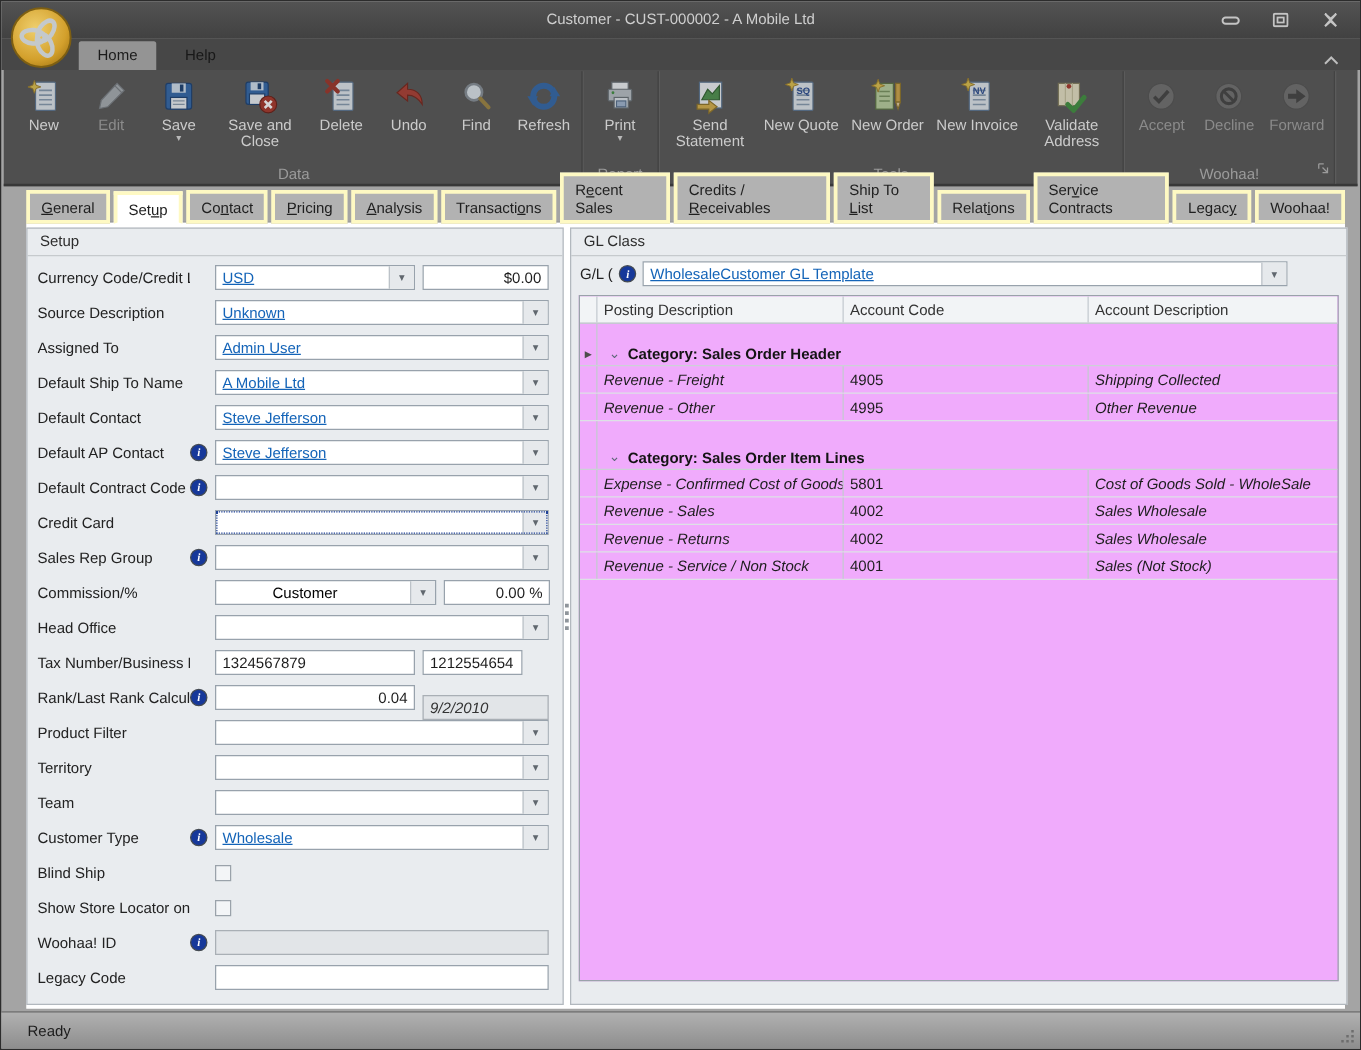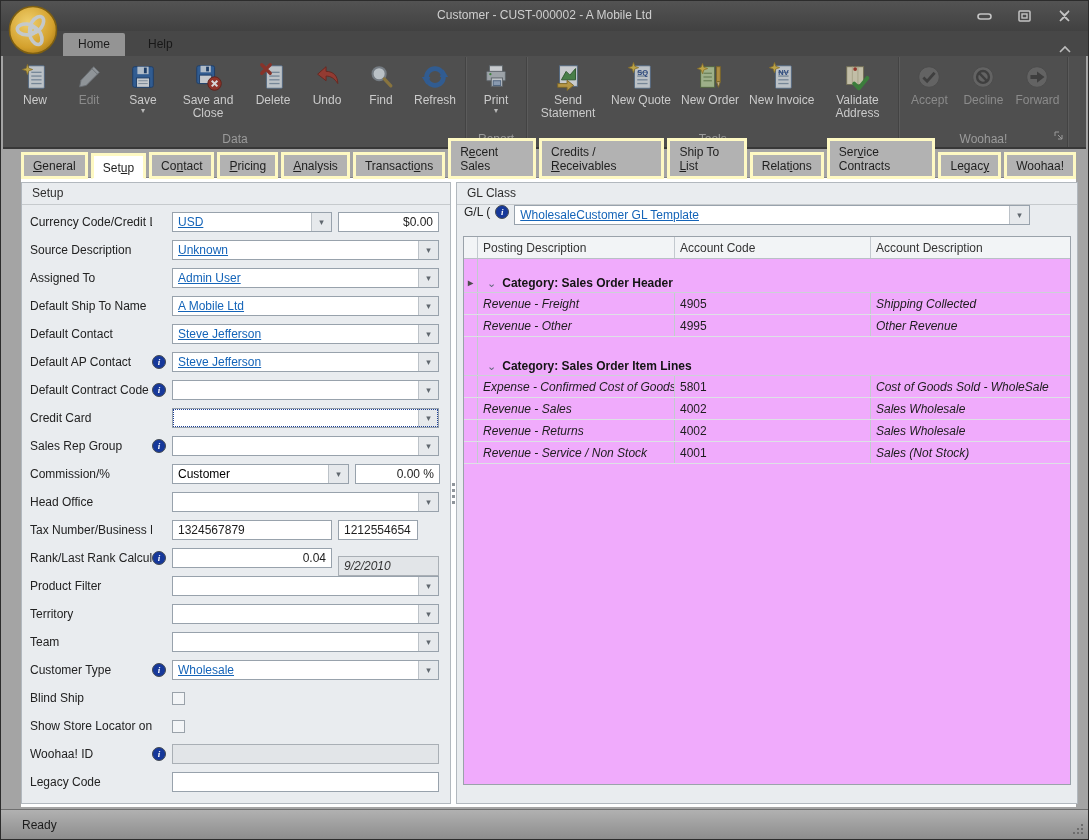--- a/index.html
+++ b/index.html
@@ -48,21 +48,21 @@
   .combo .val{flex:1;padding:0 5px;font-size:12px;display:flex;align-items:center;white-space:nowrap;overflow:hidden;min-width:0;}
   .combo .val.link{color:#1464b8;text-decoration:underline;}
   .combo .dd{width:19px;flex:none;background:#e6e9ec;border-left:1px solid #bcc2c8;display:flex;align-items:center;justify-content:center;color:#60676e;font-size:9px;}
   .combo.focused{outline:1px dotted #1d3f96;outline-offset:-2px;}
   .tbx{height:20px;background:#fff;border:1px solid #98a2ac;box-sizing:border-box;display:flex;align-items:center;padding:0 5px;font-size:12px;color:#1d1d1d;min-width:0;cursor:text;}
   .tbx.right{justify-content:flex-end;}
   .tbx.dis{background:#e2e5e8;border-color:#a9afb5;cursor:default;}
   .tbx.italic{font-style:italic;color:#333;}
   .cb{width:13px;height:13px;background:#f3f5f7;border:1px solid #9aa2aa;box-sizing:border-box;cursor:pointer;}
   
-  .glrow{height:28px;display:flex;align-items:flex-start;padding:0 7px;gap:5px;}
+  .glrow{height:28px;display:flex;align-items:center;padding:0 7px;gap:5px;}
   .gllabel{font-size:12px;color:#222;white-space:nowrap;}
   .glrow .combo{margin-right:40px;}
   .grid{position:absolute;left:6px;right:6px;top:53px;bottom:18px;background:#f0abfc;border:1px solid #9aa2aa;overflow:hidden;font-size:12px;color:#1d1d1d;}
   .ghead{display:flex;height:21px;background:#f2f4f6;border-bottom:1px solid #b9bfc6;color:#333;}
   .gsel{width:14px;flex:none;border-right:1px solid #c3c9cf;display:flex;align-items:center;justify-content:center;color:#4c4c4c;font-size:10px;box-sizing:border-box;}
   .gc{padding:0 5px;border-right:1px solid #c3c9cf;box-sizing:border-box;white-space:nowrap;overflow:hidden;display:flex;align-items:center;}
   .gc.c1{width:197px;flex:none;}
   .gc.c2{width:196px;flex:none;}
   .gc.c3{flex:1;border-right:none;}
   .grow{display:flex;height:21px;border-bottom:1px solid #dde1e5;}
@@ -473,21 +473,21 @@
               <div class="combo">
                 <span class="val link"></span>
                 <span class="dd">▾</span>
               </div>
             </div>
           </div>
           <div class="frow">
             <div class="flabel">Commission/%</div>
             <div class="fico"></div>
             <div class="ffield">
-              <div class="combo" style="flex: 0 0 auto; width: 177px;">
+              <div class="combo" style="flex: 0 0 auto; width: 177px; padding-left: 40px;">
                 <span class="val">Customer</span>
                 <span class="dd">▾</span>
               </div>
               <div class="tbx right" style="flex: 0 0 auto; width: 85px;">0.00 %</div>
             </div>
           </div>
           <div class="frow">
             <div class="flabel">Head Office</div>
             <div class="fico"></div>
             <div class="ffield">

